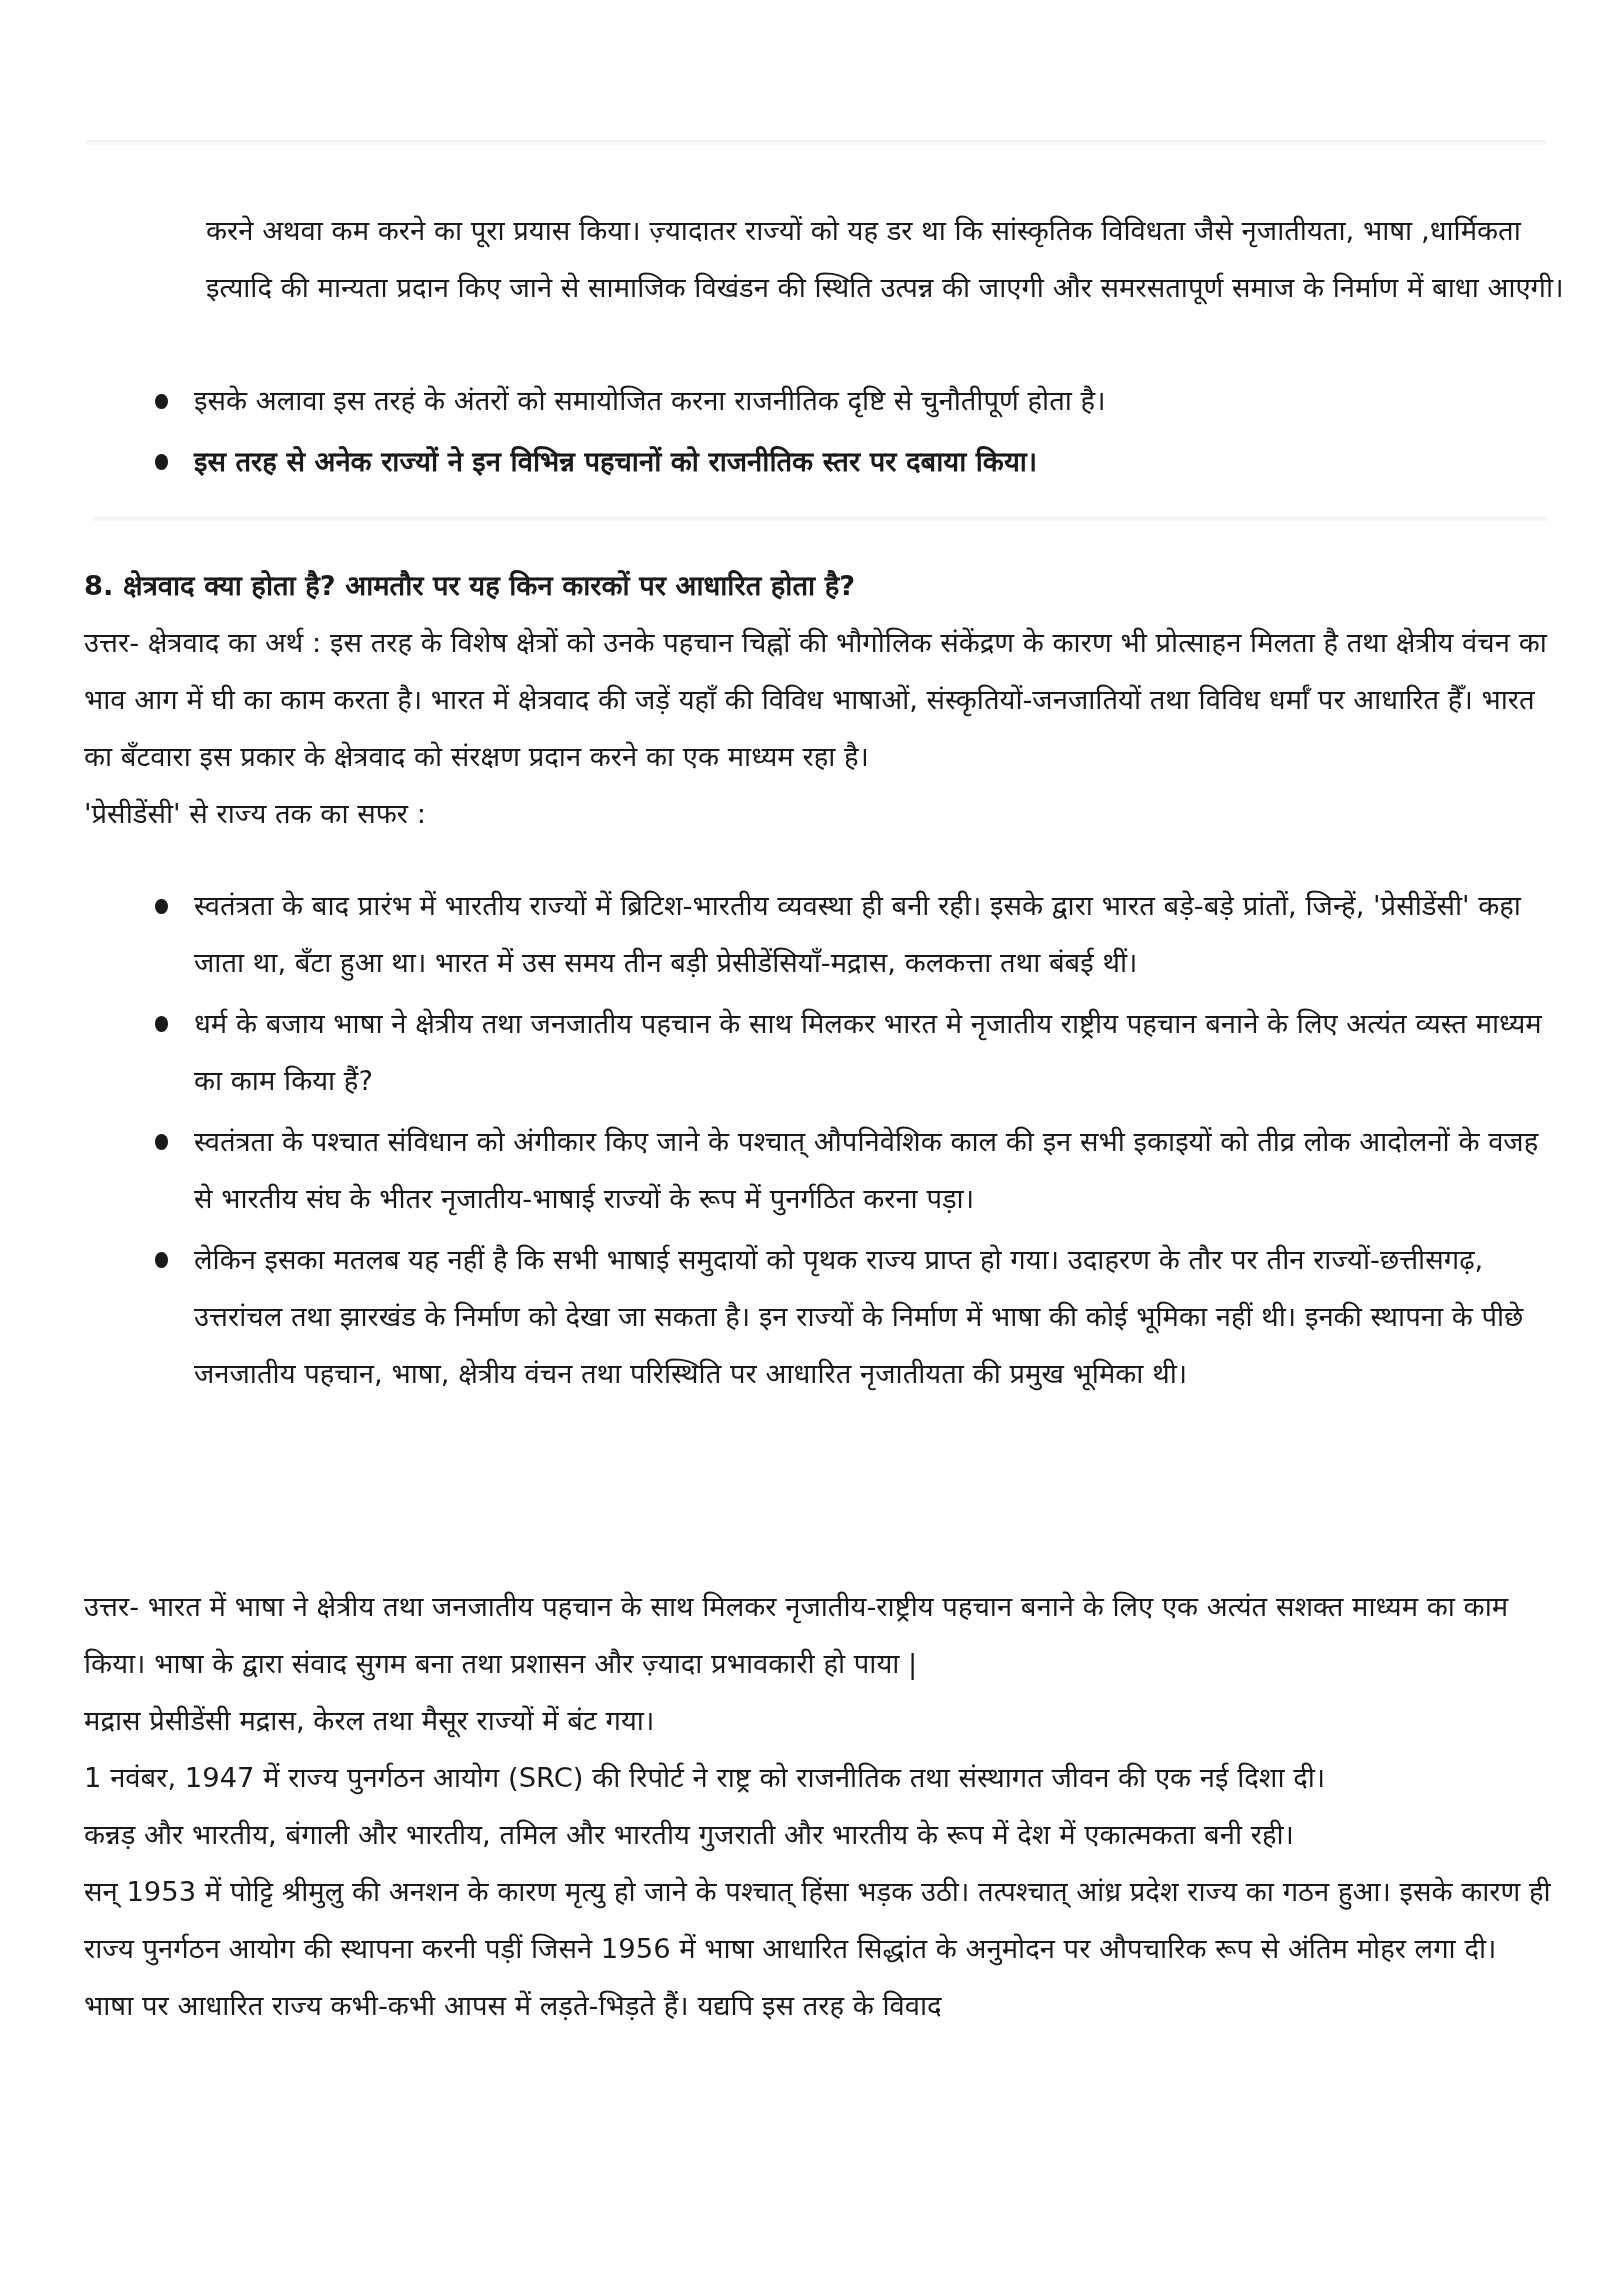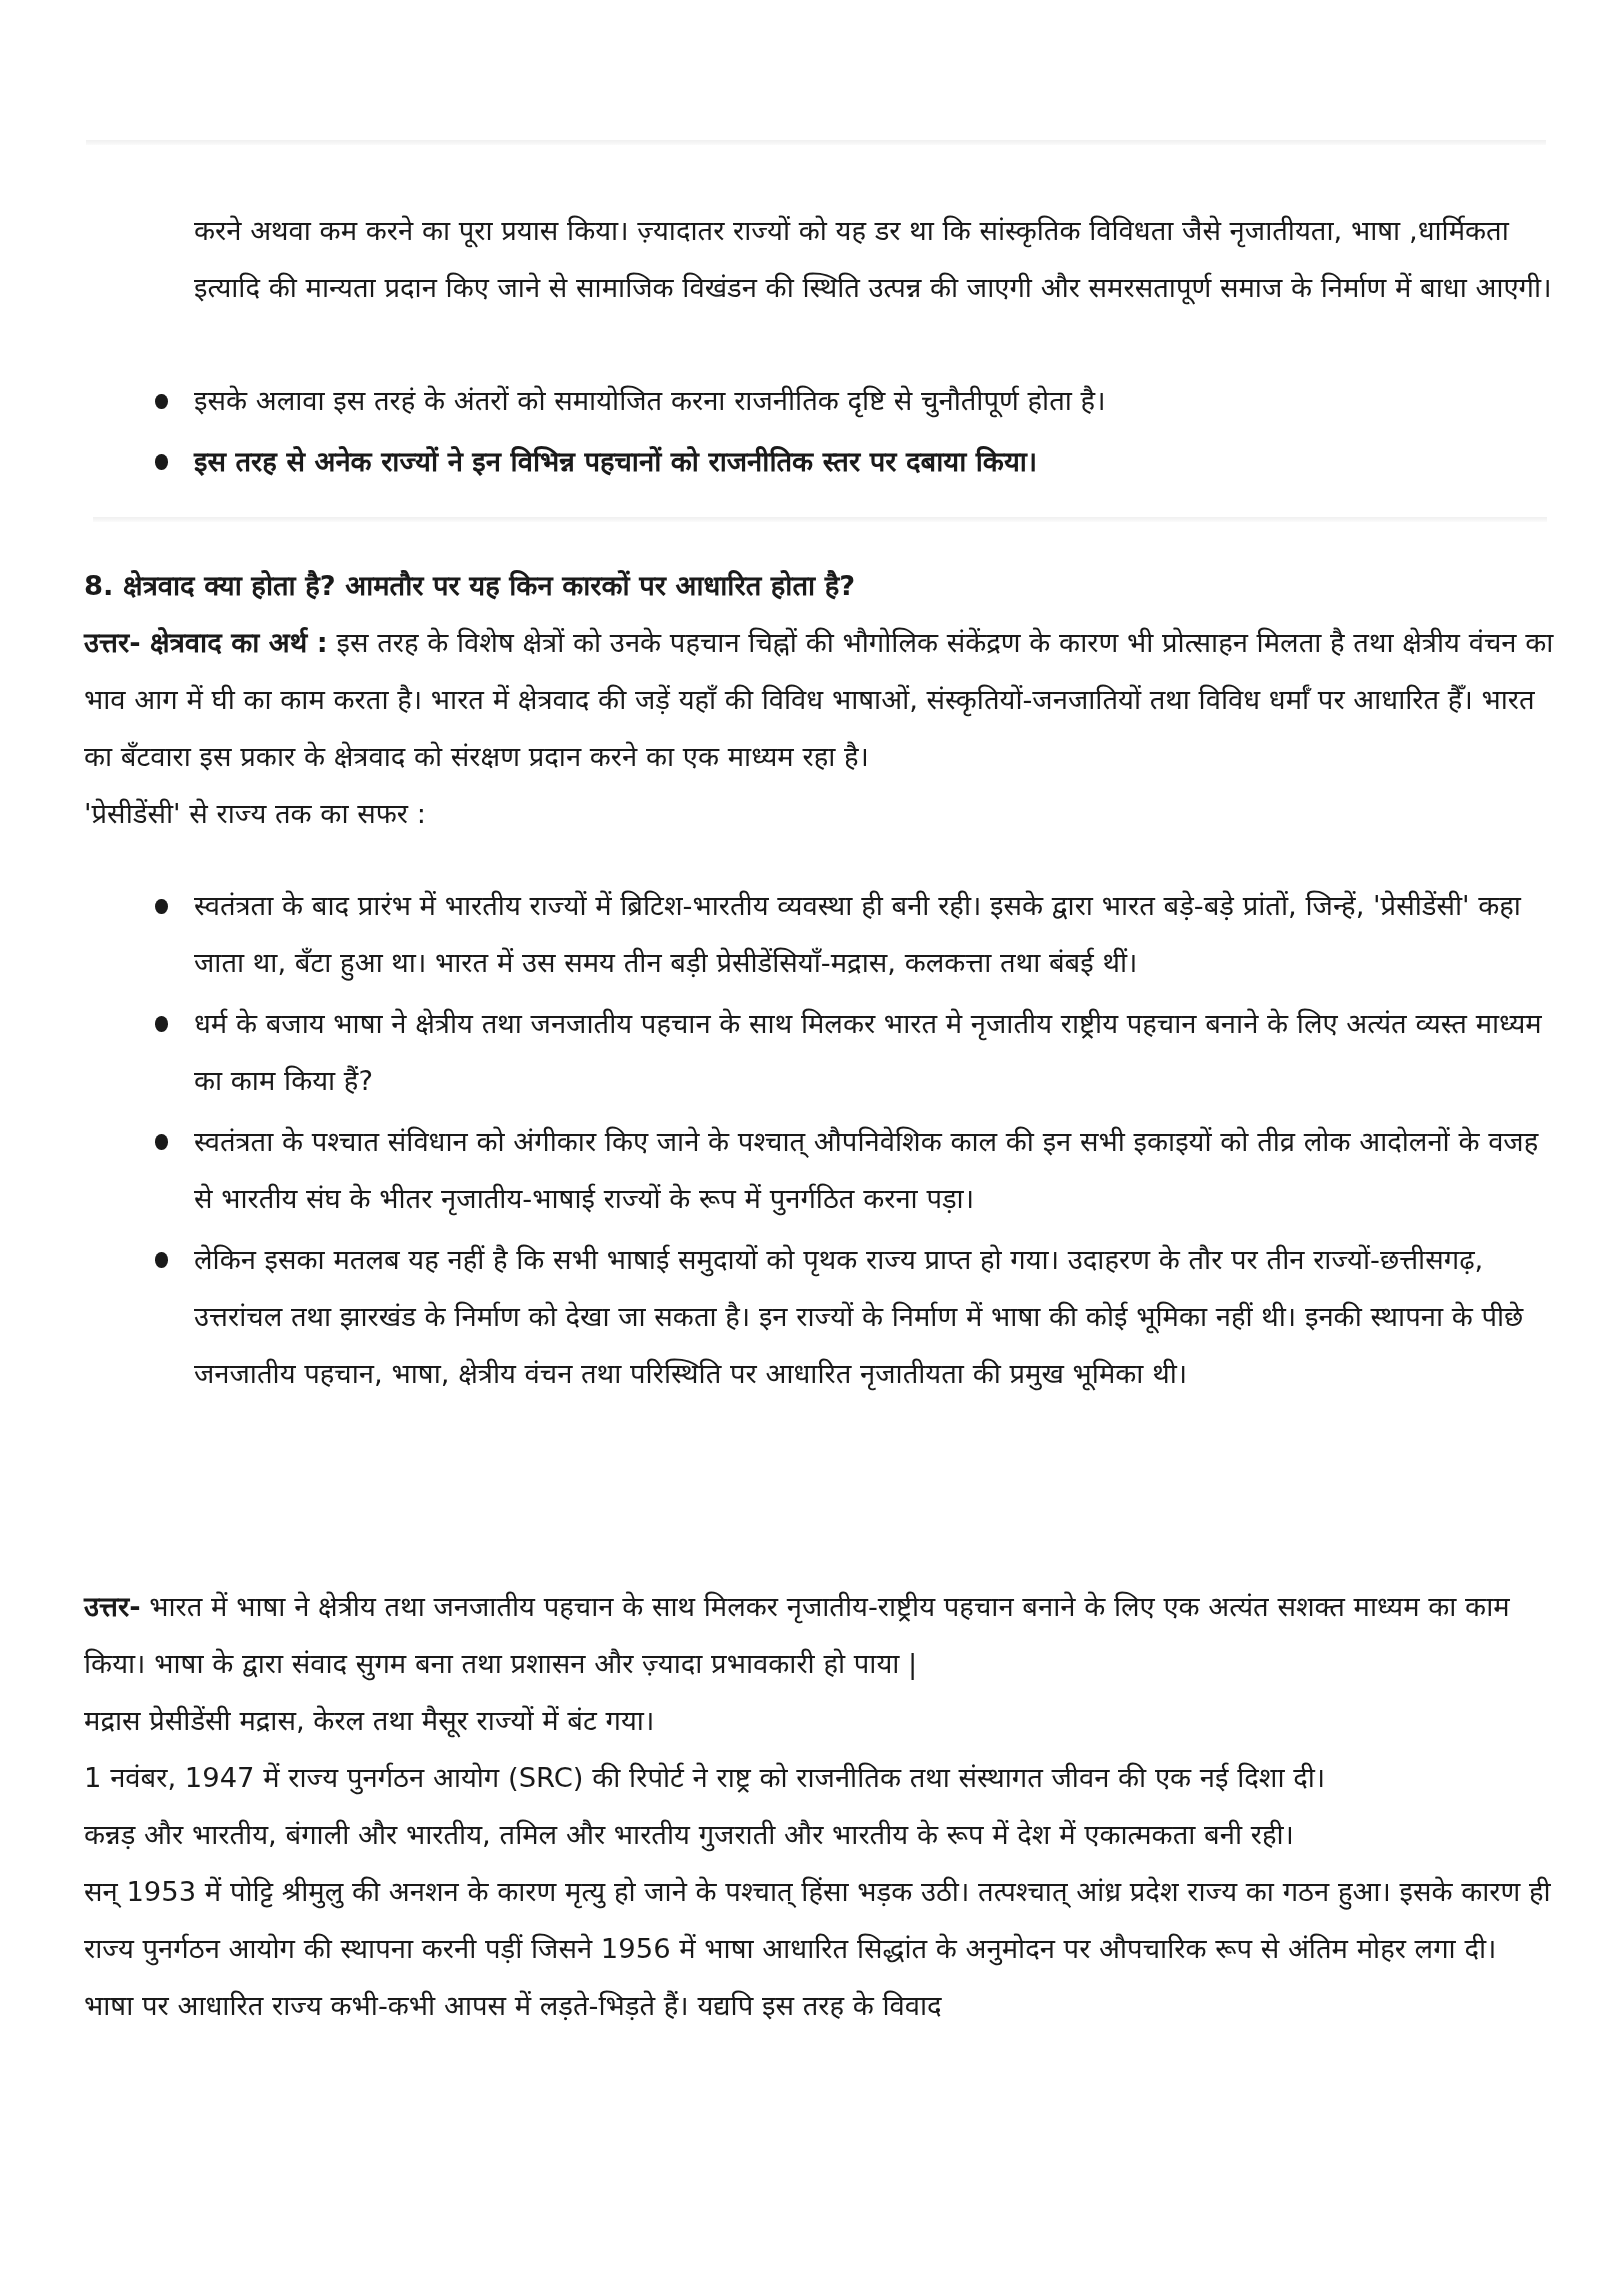--- a/index.html
+++ b/index.html
@@ -32,21 +32,21 @@
 
     .block {
       position: absolute;
       font-size: 27.4px;
       line-height: 57px;
     }
     .para {
       margin: 0;
     }
     .cont {
-      left: 194px;
+      left: 206px;
       top: 202px;
       width: 1358px;
     }
     ul.bullets {
       list-style: none;
       margin: 0;
       padding: 0;
     }
     ul.bullets li {
       position: relative;
@@ -72,21 +72,21 @@
     .q5 {
       left: 84px;
       top: 557px;
       width: 1470px;
     }
     .heading {
       font-weight: bold;
       margin: 0;
     }
     .answer-label {
-      font-weight: bold;
+      font-weight: normal;
       margin-top: 12px;
     }
     .subheading {
       font-weight: normal;
       margin: 0;
     }
     .list2 {
       left: 194px;
       top: 877px;
       width: 1358px;

